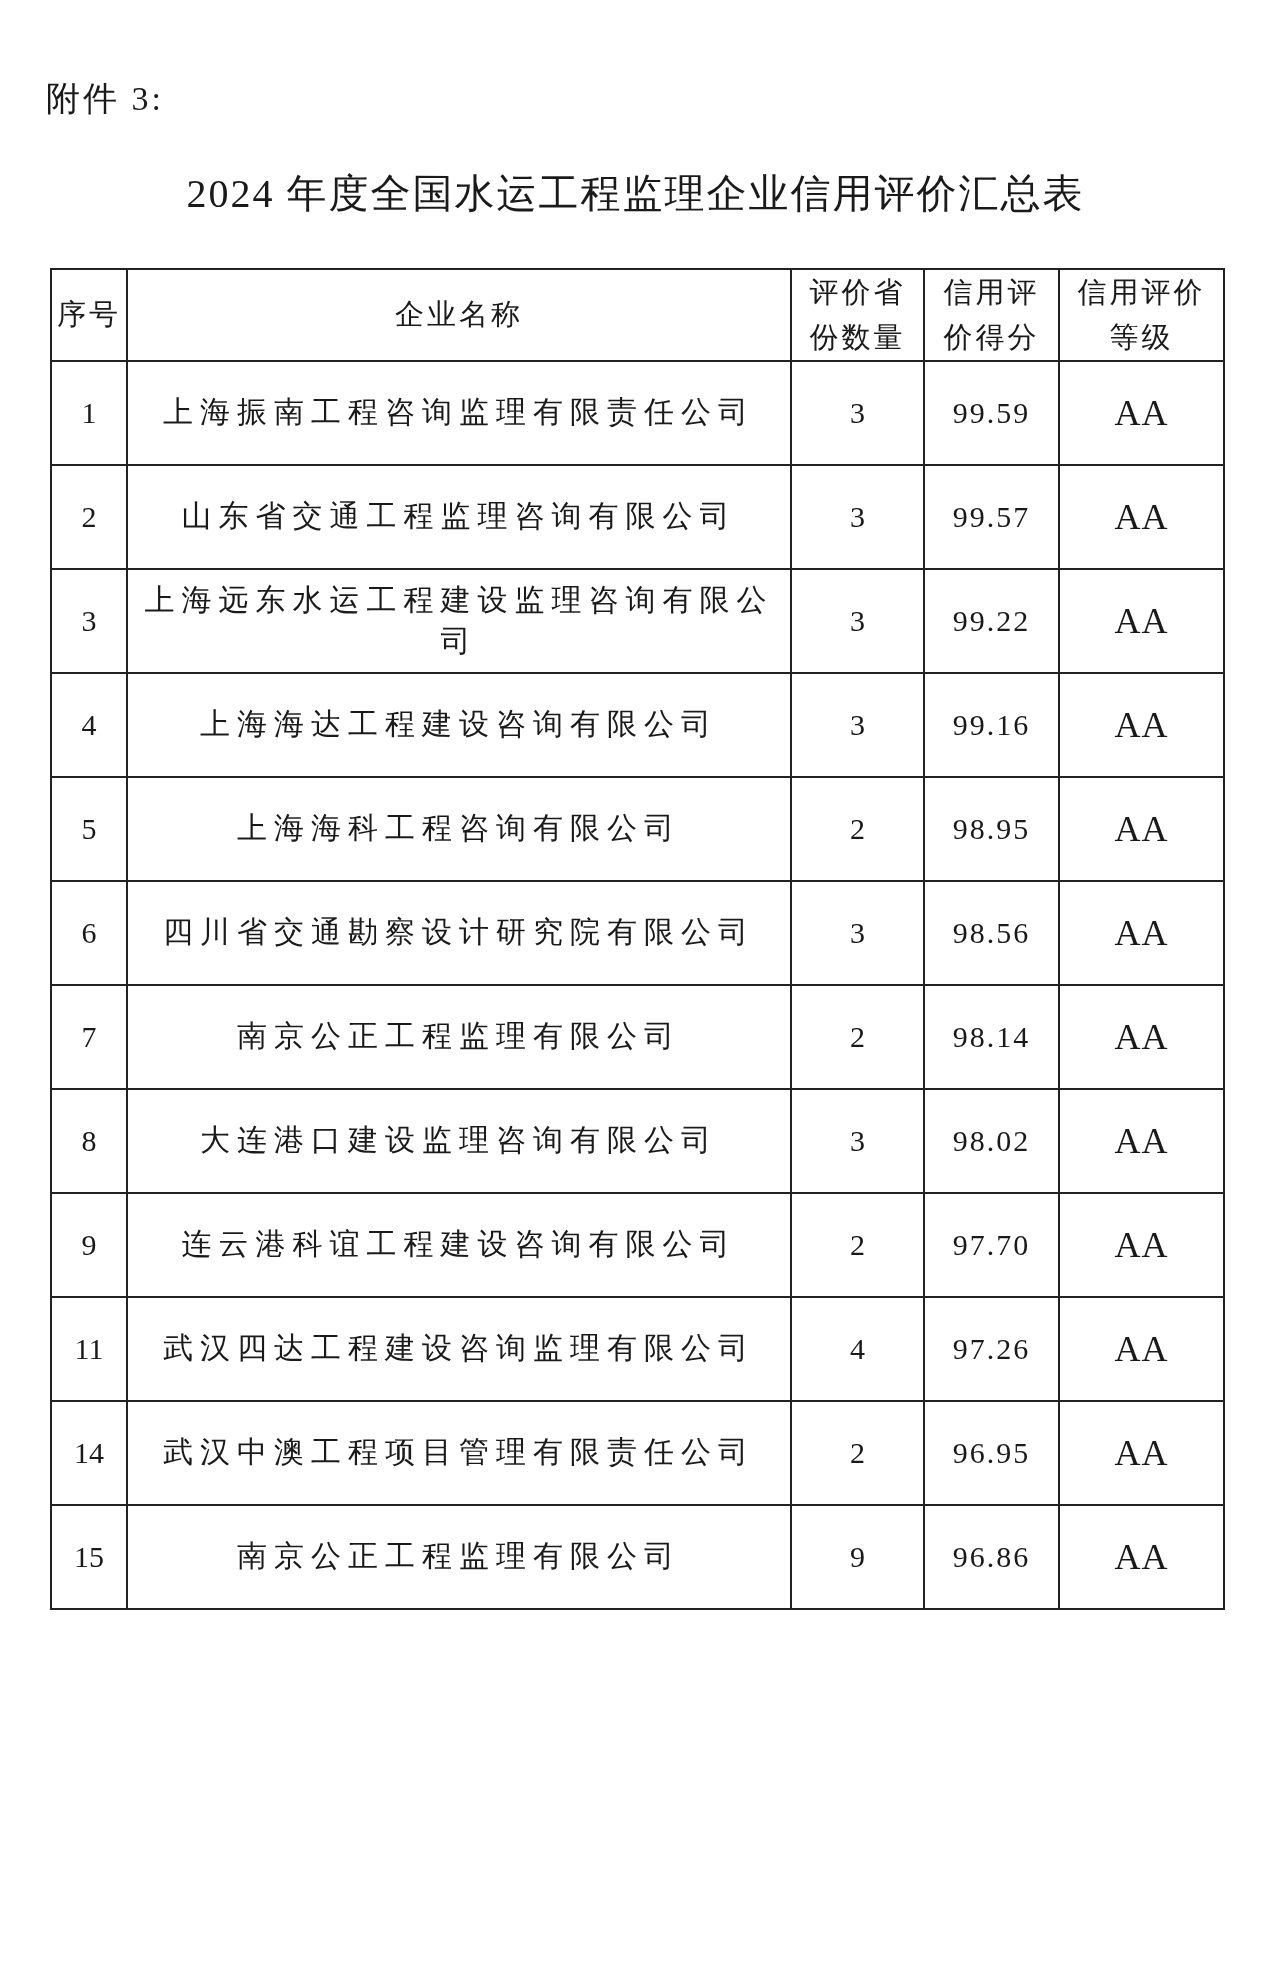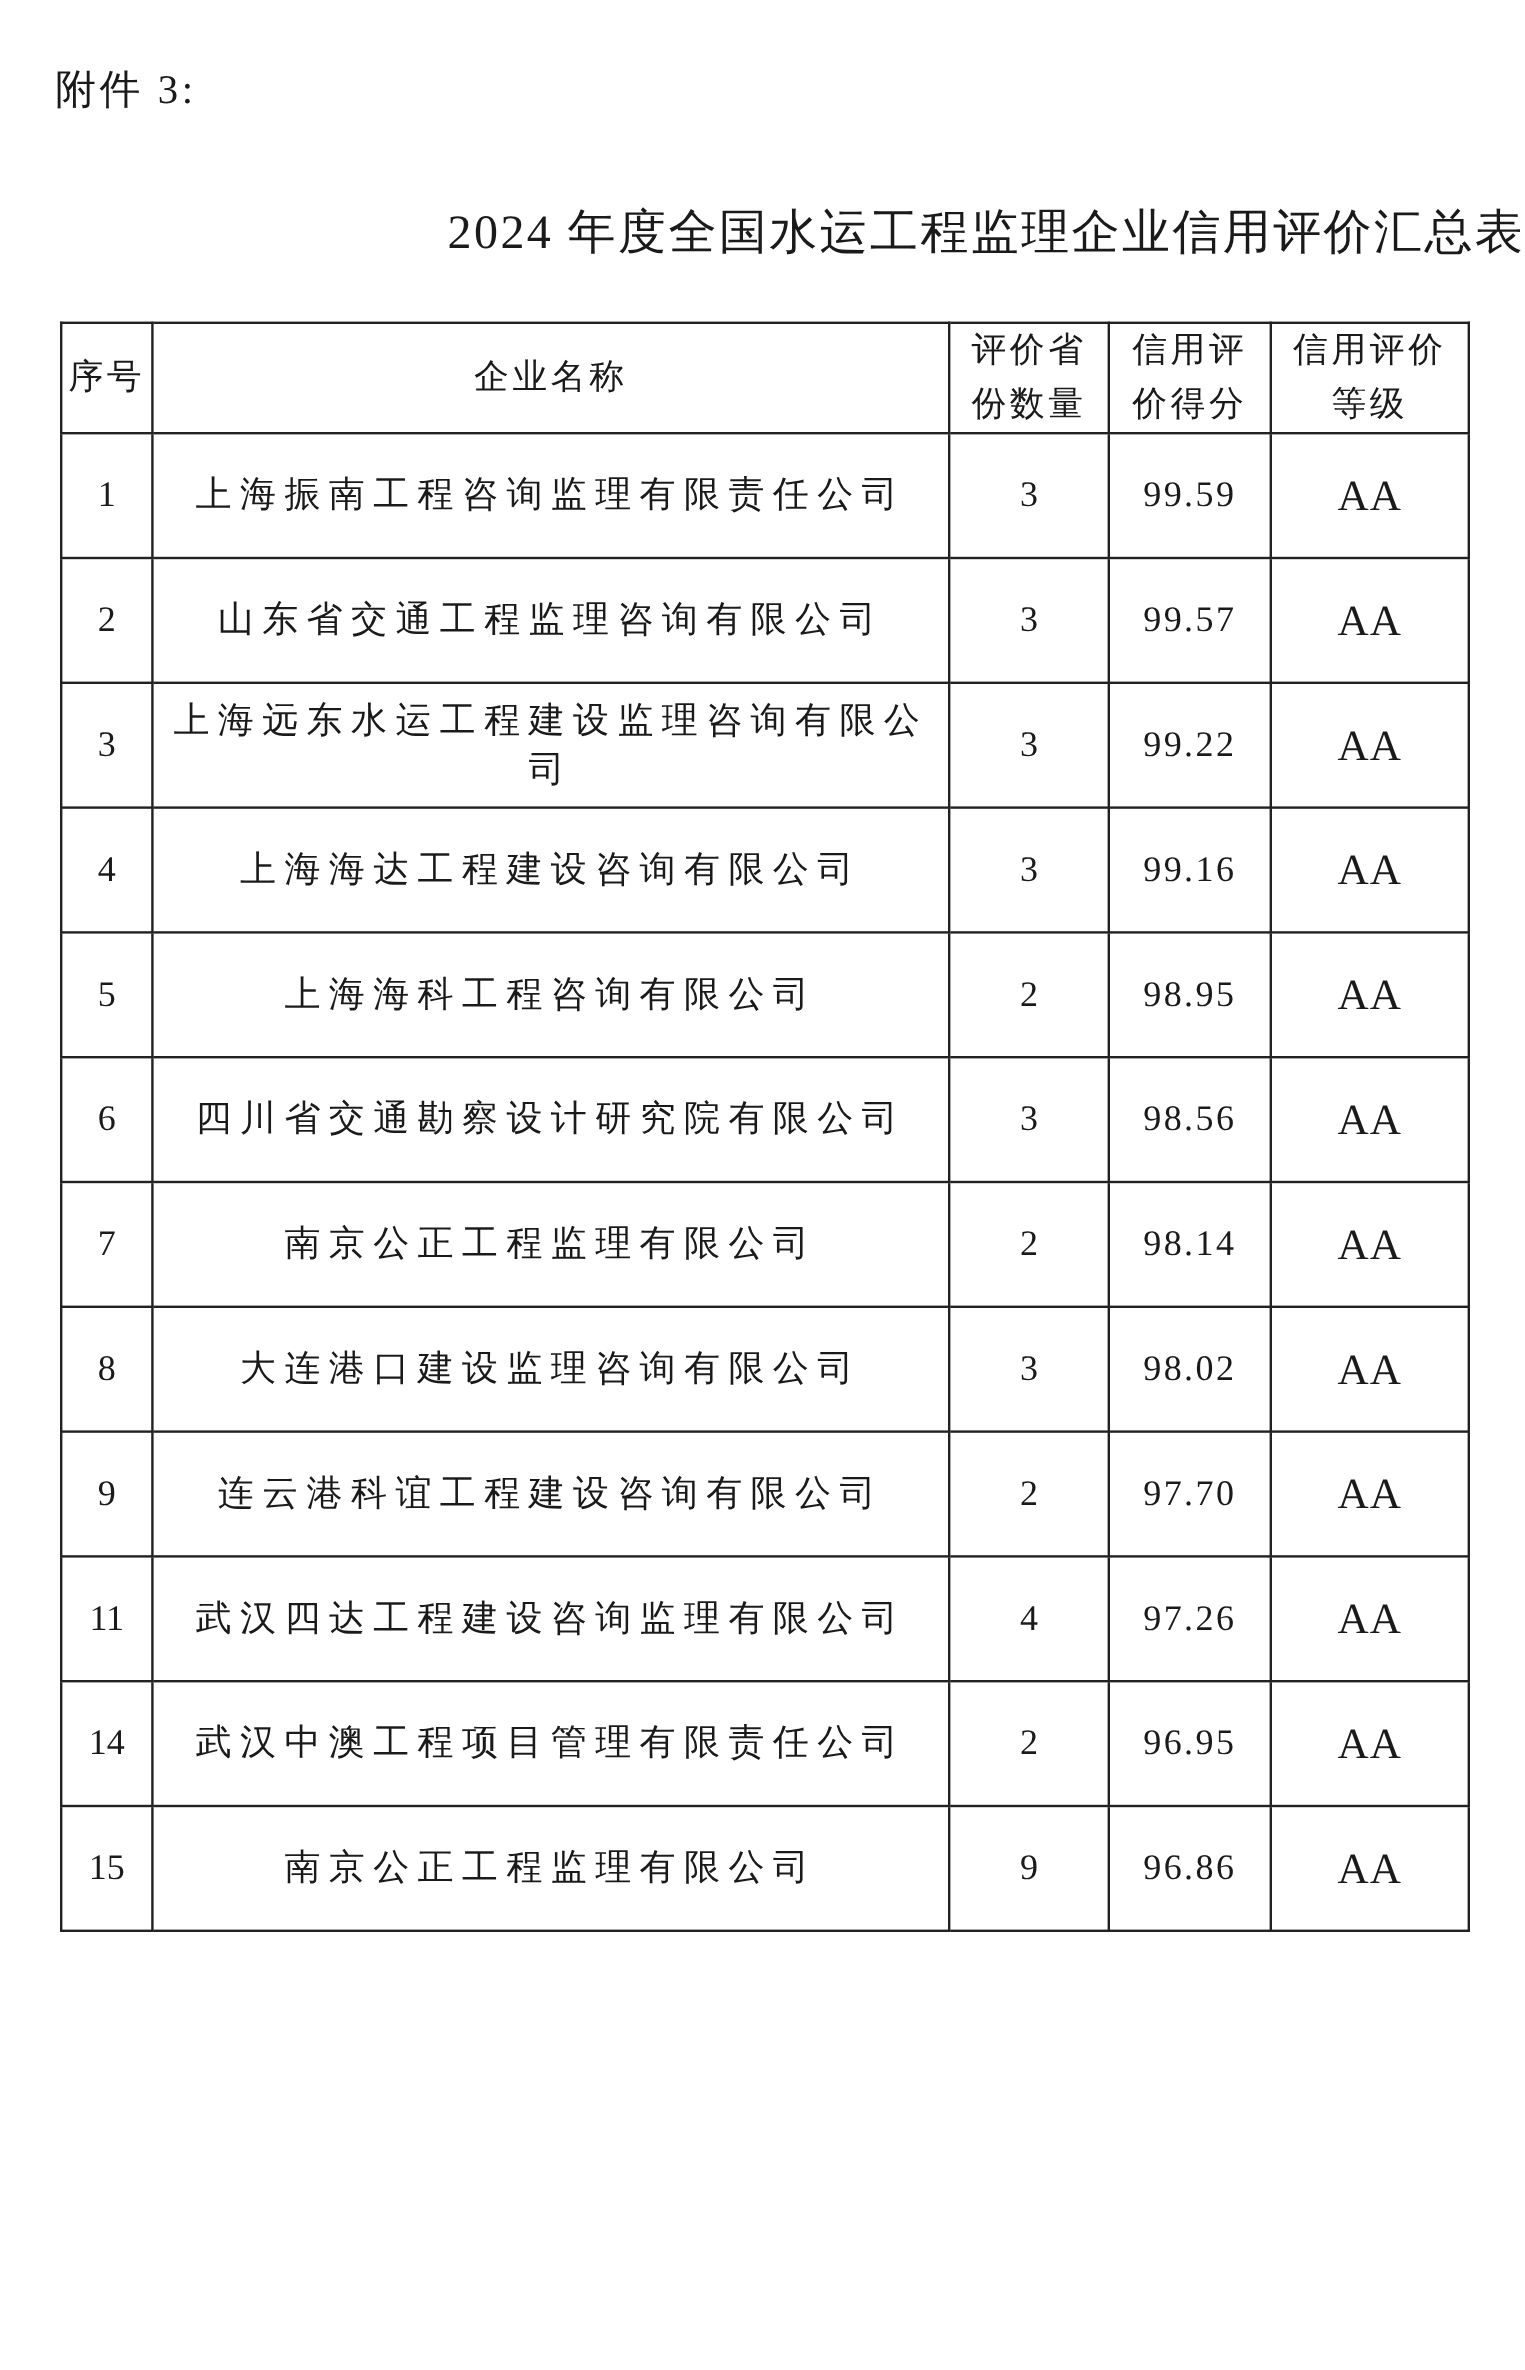--- a/index.html
+++ b/index.html
@@ -10,31 +10,31 @@
   body {
     width: 1271px;
     height: 1975px;
     position: relative;
     font-family: "Liberation Serif", "DejaVu Serif", serif;
     color: #1a1a1a;
   }
   .attachment-label {
     position: absolute;
     left: 46px;
-    top: 52px;
+    top: 76px;
     font-size: 34px;
     letter-spacing: 3px;
     white-space: pre;
   }
   .doc-title {
     position: absolute;
     top: 166px;
     left: 0;
     width: 100%;
-    text-align: right;
+    text-align: center;
     font-size: 40px;
     letter-spacing: 2px;
     white-space: pre;
   }
   table.summary {
     position: absolute;
     left: 50px;
     top: 268px;
     width: 1173px;
     border-collapse: collapse;

